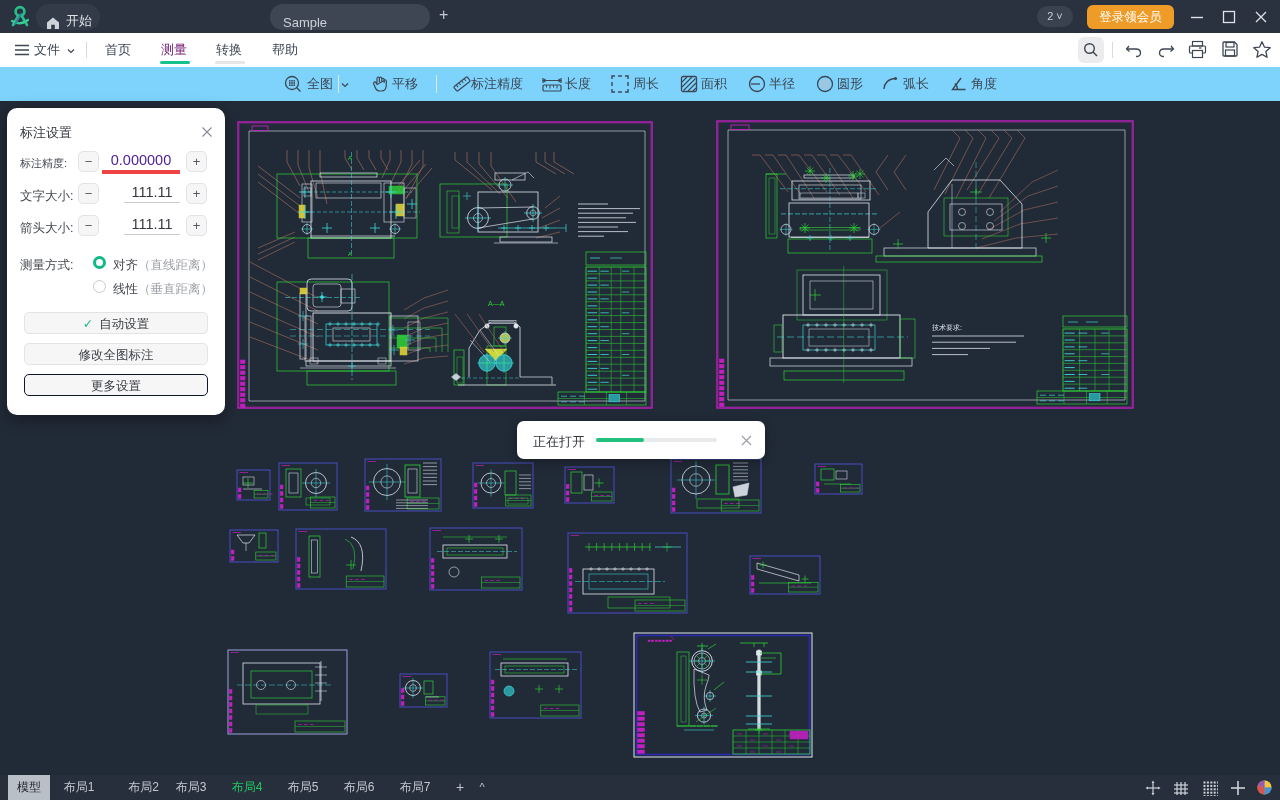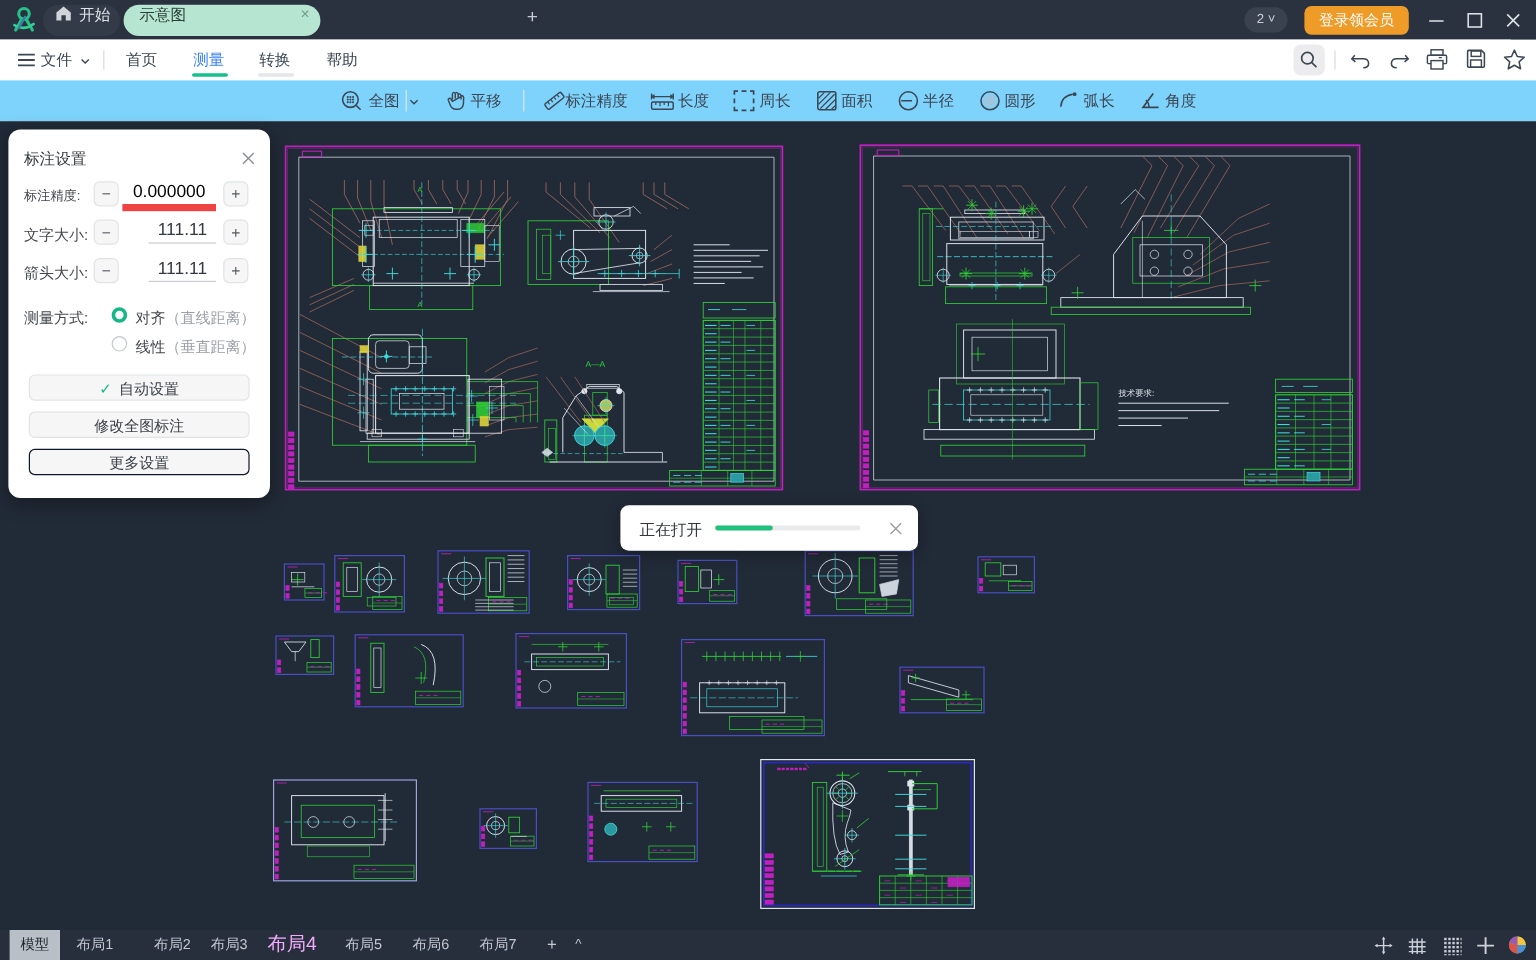--- a/index.html
+++ b/index.html
@@ -1,44 +1,41 @@
 <!DOCTYPE html>
 <html><head><meta charset="utf-8">
 <style>
 * { margin:0; padding:0; box-sizing:border-box; }
 html,body { width:1280px; height:800px; overflow:hidden; font-family:"Liberation Sans",sans-serif; }
 .titlebar { position:absolute; left:0; top:0; width:1280px; height:33px; background:#2a3240; }
 .menubar { position:absolute; left:0; top:33px; width:1259px; height:34px; background:#ffffff;padding-left:32px; }
 .toolbar { position:absolute; left:0; top:67px; width:1280px; height:34px; background:#7dd3fc; }
 .canvas { position:absolute; left:0; top:101px; width:1280px; height:674px; background:#212a37; }
 .bottombar { position:absolute; left:0; top:775px; width:1280px; height:25px; background:#272f3d; }
-.tb-tab { position:absolute; top:4px; height:26px; border-radius:13px; display:flex; align-items:flex-start; font-size:13px; }
+.tb-tab { position:absolute; top:4px; height:26px; border-radius:13px; display:flex; align-items:flex-end; font-size:13px; }
 .mi { position:absolute; top:0; height:34px; line-height:34px; font-size:13px; color:#3d4653; }
 .ti { position:absolute; top:0; height:34px; line-height:34px; font-size:13px; color:#3d4653; }
 svg { display:block; }
 </style></head>
 <body>
 
 <div class="titlebar">
   <svg width="24" height="24" style="position:absolute;left:8px;top:5px" viewBox="0 0 24 24">
     <circle cx="12" cy="6.5" r="4.4" fill="none" stroke="#27c08a" stroke-width="2.6"></circle>
     <path d="M10.5 10.5 L5 20 M13.5 10.5 L19 20" stroke="#27c08a" stroke-width="2.6" fill="none" stroke-linecap="round"></path>
     <path d="M4 16 Q 12 21 20 15" stroke="#35cf96" stroke-width="2.2" fill="none" stroke-linecap="round"></path>
     <path d="M13 9 L7.5 18.5" stroke="#3a7fa0" stroke-width="2" stroke-linecap="round"></path>
   </svg>
   <div class="tb-tab" style="left:36px; width:64px; background:#333b49; color:#dde1e6; padding-left:10px">
     <svg width="14" height="14" viewBox="0 0 14 14" style="margin-right:6px">
         <path d="M7 1.5 L13 6.5 L13 13 L8.8 13 L8.8 8.8 L5.2 8.8 L5.2 13 L1 13 L1 6.5 Z" fill="#cfd4da"></path>
       </svg>
     <span>开始</span>
   </div>
-  <div class="tb-tab" style="left:103px; width:164px; background:#b6e6d1; color:#2c3e38; padding-left:13px; justify-content:flex-start">
-    <span>示意图</span>
-    <span style="position:absolute; right:9px; color:#6f9b89; font-size:13px">×</span>
-  </div>
+  <div class="tb-tab" style="left:270px; width:160px; background:#3e4654; color:#ccd1d8; padding-left:13px">Sample</div>
   <div style="position:absolute; left:439px; top:6px; color:#c4c9d0; font-size:16px; font-weight:400">+</div>
   <div style="position:absolute; left:1037px; top:6px; width:36px; height:21px; background:#3a4250; border-radius:11px; color:#c9ced5; font-size:11px; text-align:center; line-height:21px">2 ˅</div>
   <div style="position:absolute; left:1087px; top:5px; width:87px; height:24px; background:#ef9b27; border-radius:6px; color:#ffffff; font-size:12.5px; text-align:center; line-height:24px">登录领会员</div>
   <svg width="14" height="14" style="position:absolute;left:1190px;top:10px" viewBox="0 0 14 14">
       <line x1="1" y1="7.5" x2="13" y2="7.5" stroke="#dfe2e6" stroke-width="1.4"></line>
     </svg>
   <svg width="14" height="14" style="position:absolute;left:1222px;top:10px" viewBox="0 0 14 14">
       <rect x="1.5" y="1.5" width="11" height="11" fill="none" stroke="#dfe2e6" stroke-width="1.3"></rect>
     </svg>
   <svg width="14" height="14" style="position:absolute;left:1254px;top:10px" viewBox="0 0 14 14">
@@ -49,21 +46,21 @@
 <div class="menubar">
   <svg width="16" height="16" style="position:absolute;left:14px;top:9px" viewBox="0 0 16 16">
       <path d="M1 3.5 H15 M1 8 H15 M1 12.5 H15" stroke="#3d4653" stroke-width="1.5"></path>
     </svg>
   <div class="mi" style="left:34px">文件</div>
   <svg width="10" height="10" style="position:absolute;left:66px;top:13px" viewBox="0 0 10 10">
       <path d="M2 3.5 L5 6.5 L8 3.5" fill="none" stroke="#3d4653" stroke-width="1.2"></path>
     </svg>
   <div style="position:absolute; left:86px; top:9px; width:1px; height:16px; background:#d8dadd"></div>
   <div class="mi" style="left:105px">首页</div>
-  <div class="mi" style="left:161px; color:#3b82f6">测量</div>
+  <div class="mi" style="left:161px; color:#701a75">测量</div>
   <div style="position:absolute; left:160px; top:28px; width:30px; height:3px; border-radius:2px; background:#15c28e"></div>
   <div class="mi" style="left:216px">转换</div>
   <div style="position:absolute; left:215px; top:28px; width:30px; height:3px; border-radius:2px; background:#e4e6e8"></div>
   <div class="mi" style="left:272px">帮助</div>
   <div style="position:absolute; left:1078px; top:4px; width:26px; height:26px; background:#ececee; border-radius:6px"></div>
   <svg width="18" height="18" style="position:absolute;left:1082px;top:8px" viewBox="0 0 18 18">
       <circle cx="7.5" cy="7.5" r="4.8" fill="none" stroke="#3d4653" stroke-width="1.4"></circle>
       <line x1="11" y1="11" x2="15" y2="15" stroke="#3d4653" stroke-width="1.4"></line>
     </svg>
   <div style="position:absolute; left:1112px; top:9px; width:1px; height:16px; background:#d8dadd"></div>
@@ -1110,21 +1107,21 @@
   <div style="position:absolute; left:13px; top:16px; font-size:13px; color:#33373d;">标注设置</div>
   <svg width="12" height="12" style="position:absolute; right:12px; top:18px" viewBox="0 0 12 12">
       <path d="M1.5 1.5 L10.5 10.5 M10.5 1.5 L1.5 10.5" stroke="#8a8f96" stroke-width="1.2"></path>
     </svg>
 
 </div>
 <div id="panelrows"></div>
 
 <div style="position:absolute; left:20px; top:156px; font-size:11px; color:#43474e;">标注精度:</div>
 <div class="spin" style="position:absolute; left:78px; top:151px; width:21px; height:21px; background:#f6f6f7; border:1px solid #e2e3e5; border-radius:5px; text-align:center; line-height:19px; color:#55595f; font-size:13px;">−</div>
-<div style="position:absolute; left:102px; top:152px; width:78px; text-align:center; font-size:14.5px; color:#000000; border-bottom:6px solid #ef4444; padding-bottom:2px;">0.000000</div>
+<div style="position:absolute; left:102px; top:152px; width:78px; text-align:center; font-size:14.5px; color:#4c1d95; border-bottom:4px solid #ef4444; padding-bottom:2px;">0.000000</div>
 <div class="spin" style="position:absolute; left:186px; top:151px; width:21px; height:21px; background:#f6f6f7; border:1px solid #e2e3e5; border-radius:5px; text-align:center; line-height:19px; color:#55595f; font-size:13px;">+</div>
 <div style="position:absolute; left:20px; top:188px; font-size:12.5px; color:#43474e;text-align:right;">文字大小:</div>
 <div class="spin" style="position:absolute; left:78px; top:183px; width:21px; height:21px; background:#f6f6f7; border:1px solid #e2e3e5; border-radius:5px; text-align:center; line-height:19px; color:#55595f; font-size:13px;">−</div>
 <div style="position:absolute; left:124px; top:184px; width:56px; text-align:center; font-size:14.5px; color:#34383e; border-bottom:1px solid #c9cbce; padding-bottom:2px;">111.11</div>
 <div class="spin" style="position:absolute; left:186px; top:183px; width:21px; height:21px; background:#f6f6f7; border:1px solid #e2e3e5; border-radius:5px; text-align:center; line-height:19px; color:#55595f; font-size:13px;">+</div>
 <div style="position:absolute; left:20px; top:220px; font-size:12.5px; color:#43474e;">箭头大小:</div>
 <div class="spin" style="position:absolute; left:78px; top:215px; width:21px; height:21px; background:#f6f6f7; border:1px solid #e2e3e5; border-radius:5px; text-align:center; line-height:19px; color:#55595f; font-size:13px;">−</div>
 <div style="position:absolute; left:124px; top:216px; width:56px; text-align:center; font-size:14.5px; color:#34383e; border-bottom:1px solid #c9cbce; padding-bottom:2px;">111.11</div>
 <div class="spin" style="position:absolute; left:186px; top:215px; width:21px; height:21px; background:#f6f6f7; border:1px solid #e2e3e5; border-radius:5px; text-align:center; line-height:19px; color:#55595f; font-size:13px;">+</div>
 <div style="position:absolute; left:20px; top:257px; font-size:12.5px; color:#43474e;">测量方式:</div>
@@ -1143,21 +1140,21 @@
   <svg width="11" height="11" style="position:absolute; right:13px; top:14px" viewBox="0 0 11 11">
       <path d="M1 1 L10 10 M10 1 L1 10" stroke="#9a9ea5" stroke-width="1.2"></path>
     </svg>
 </div>
 
 <div class="bottombar">
   <div style="position:absolute; left:8px; top:0; width:42px; height:25px; background:#b9bfc7; color:#23282f; font-size:12px; text-align:center; line-height:25px;">模型</div>
   <div style="position:absolute; left:55px; top:0; width:48px; color:#c3c8cf; font-size:12px; text-align:center; line-height:25px;">布局1</div>
   <div style="position:absolute; left:111px; top:0; width:48px; color:#c3c8cf; font-size:12px; text-align:right; line-height:25px;">布局2</div>
   <div style="position:absolute; left:167px; top:0; width:48px; color:#c3c8cf; font-size:12px; text-align:center; line-height:25px;">布局3</div>
-  <div style="position:absolute; left:223px; top:0; width:48px; color:#f0abfc; font-size:16px; text-align:left; line-height:25px;">布局4</div>
+  <div style="position:absolute; left:223px; top:0; width:48px; color:#22c55e; font-size:12px; text-align:center; line-height:25px;">布局4</div>
   <div style="position:absolute; left:279px; top:0; width:48px; color:#c3c8cf; font-size:12px; text-align:center; line-height:25px;">布局5</div>
   <div style="position:absolute; left:335px; top:0; width:48px; color:#c3c8cf; font-size:12px; text-align:center; line-height:25px;">布局6</div>
   <div style="position:absolute; left:391px; top:0; width:48px; color:#c3c8cf; font-size:12px; text-align:center; line-height:25px;">布局7</div>
   <div style="position:absolute; left:450px; top:0; width:20px; color:#c3c8cf; font-size:14px; text-align:center; line-height:24px;">+</div>
   <div style="position:absolute; left:472px; top:0; width:20px; color:#c3c8cf; font-size:11px; text-align:center; line-height:25px;">^</div>
   <svg width="16" height="16" style="position:absolute;left:1145px;top:5px" viewBox="0 0 16 16">
       <g stroke="#ced2d8" stroke-width="1.2">
         <line x1="8" y1="2" x2="8" y2="14"></line>
         <line x1="2" y1="8" x2="14" y2="8"></line>
         <path d="M8 0.5 L6.5 3 L9.5 3 Z M8 15.5 L6.5 13 L9.5 13 Z M0.5 8 L3 6.5 L3 9.5 Z M15.5 8 L13 6.5 L13 9.5 Z" fill="#ced2d8" stroke="none"></path>

